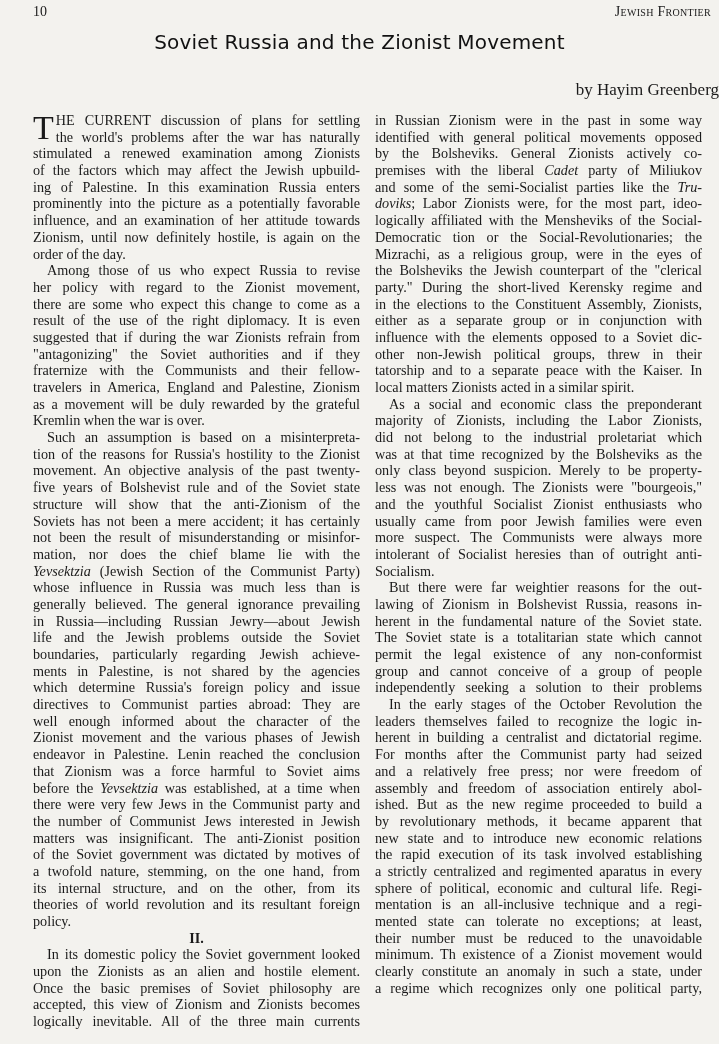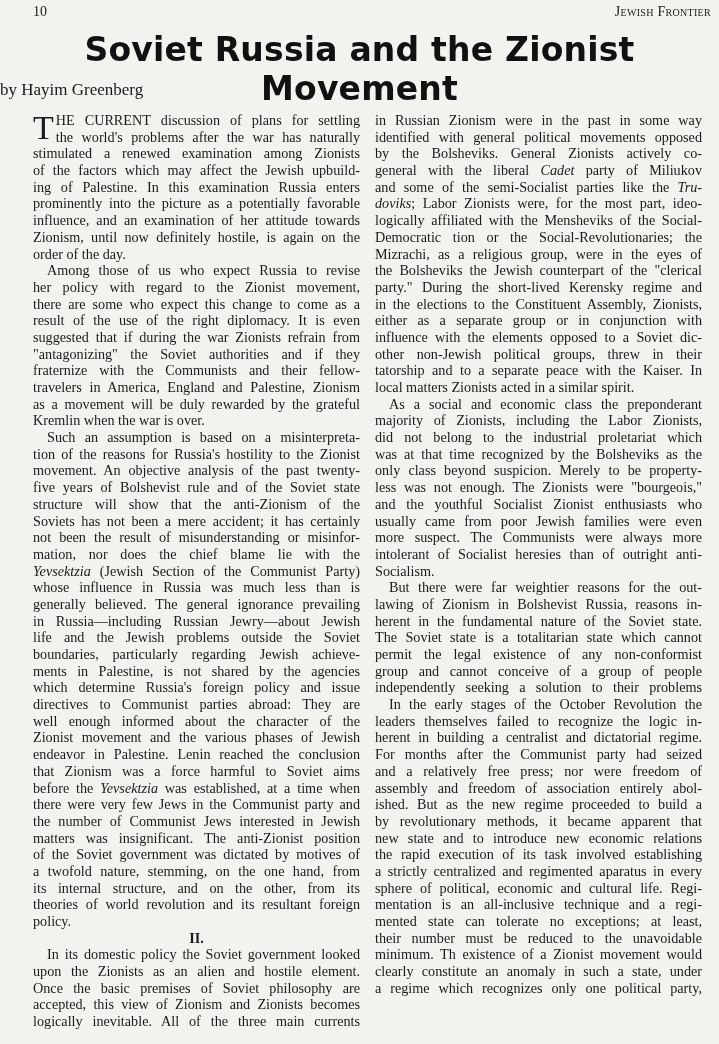--- a/index.html
+++ b/index.html
@@ -14,26 +14,26 @@
     position: absolute; top: 4px; left: 0; right: 0; height: 20px;
     font-size: 14px;
     padding-left: 36px;
   }
   .page-number { position: absolute; left: 33px; top: 0; }
   .journal-name { position: absolute; right: 8px; top: 0; font-variant: small-caps; letter-spacing: 0.3px; }
   .title {
     position: absolute; top: 30px; left: 0; right: 0;
     text-align: center;
     font-family: "DejaVu Sans", "Liberation Sans", sans-serif;
-    font-weight: bold; font-size: 33px; letter-spacing: 0.2px;
+    font-weight: normal; font-size: 20px; letter-spacing: 0.2px;
     color: #111;
   }
   .byline {
     position: absolute; top: 80px; left: 0; right: 0;
-    text-align: left; font-size: 17px;
+    text-align: right; font-size: 17px;
   }
   .col {
     position: absolute; top: 112px;
     width: 327px;
     font-size: 14.2px; line-height: 16.7px;
   }
   .col-left { left: 33px; }
   .col-right { left: 375px; }
   .line {
     display: block; height: 16.7px; white-space: nowrap;
@@ -115,21 +115,21 @@
     <span class="line indent"><span>In its domestic policy the Soviet government looked</span></span>
     <span class="line"><span>upon the Zionists as an alien and hostile element.</span></span>
     <span class="line"><span>Once the basic premises of Soviet philosophy are</span></span>
     <span class="line"><span>accepted, this view of Zionism and Zionists becomes</span></span>
     <span class="line"><span>logically inevitable. All of the three main currents</span></span>
   </div>
 <div class="col col-right" id="col-right">
     <span class="line"><span>in Russian Zionism were in the past in some way</span></span>
     <span class="line"><span>identified with general political movements opposed</span></span>
     <span class="line"><span>by the Bolsheviks. General Zionists actively co-</span></span>
-    <span class="line"><span>general with the liberal </span><i>Cadet</i><span> party of Miliukov</span></span>
+    <span class="line"><span>premises with the liberal </span><i>Cadet</i><span> party of Miliukov</span></span>
     <span class="line"><span>and some of the semi-Socialist parties like the </span><i>Tru-</i></span>
     <span class="line"><i>doviks</i><span>; Labor Zionists were, for the most part, ideo-</span></span>
     <span class="line"><span>logically affiliated with the Mensheviks of the Social-</span></span>
     <span class="line"><span>Democratic tion or the Social-Revolutionaries; the</span></span>
     <span class="line"><span>Mizrachi, as a religious group, were in the eyes of</span></span>
     <span class="line"><span>the Bolsheviks the Jewish counterpart of the "clerical</span></span>
     <span class="line"><span>party." During the short-lived Kerensky regime and</span></span>
     <span class="line"><span>in the elections to the Constituent Assembly, Zionists,</span></span>
     <span class="line"><span>either as a separate group or in conjunction with</span></span>
     <span class="line"><span>influence with the elements opposed to a Soviet dic-</span></span>

